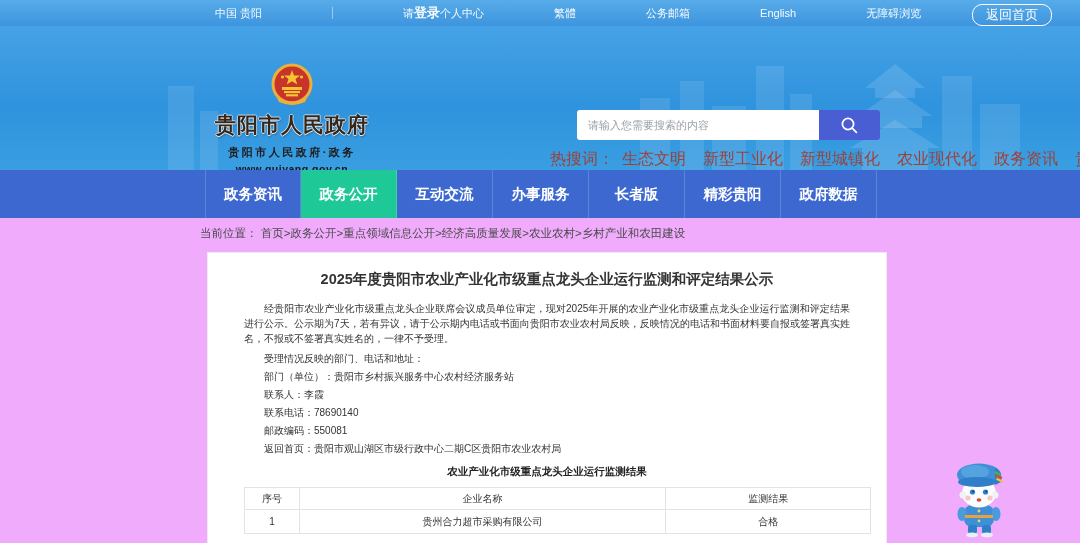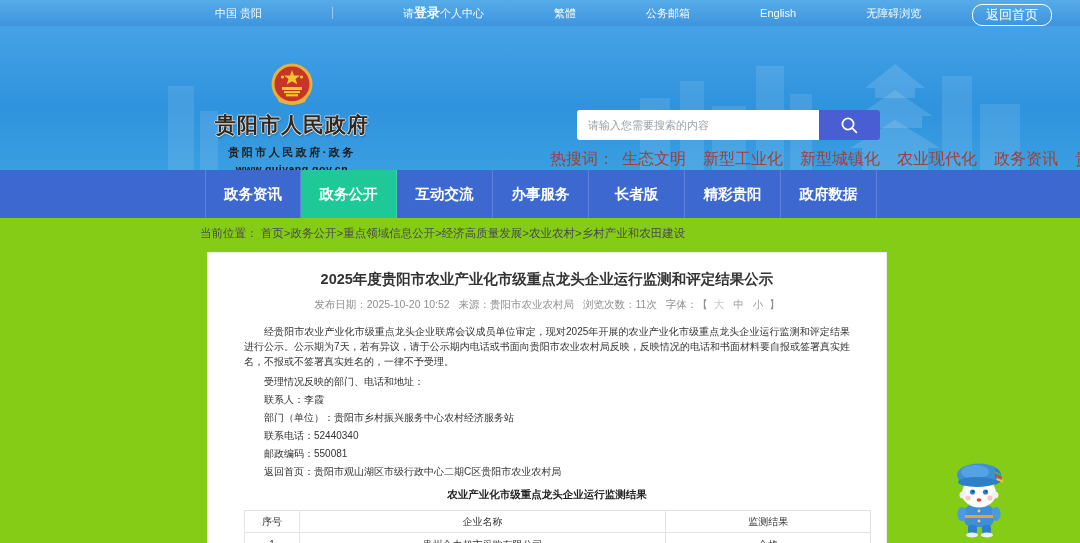--- a/index.html
+++ b/index.html
@@ -69,21 +69,21 @@
   
   .nav { height:48px; background:#3c68d0; display:flex; padding-left:205px; }
   .nav-tab {
     width:96px; height:48px; line-height:48px; text-align:center;
     color:#fff; font-size:14.5px; font-weight:bold; cursor:pointer;
     border-right:1px solid rgba(255,255,255,.18); white-space:nowrap;
   }
   .nav-tab:first-child { border-left:1px solid rgba(255,255,255,.18); }
   .nav-tab.active { background:#1ec997; }
   
-  .content { position:relative; height:325px; background:#84cc16; }
+  .content { position:relative; height:325px; background:#f0abfc; }
   .breadcrumb { padding:8px 0 0 200px; font-size:11.5px; color:#4a4a4a; }
   .breadcrumb .bc-seg { cursor:pointer; }
   .card {
     position:absolute; left:207px; top:34px; width:680px; height:420px;
     background:#fff; border:1px solid #ececec;
     padding:17px 36px 0;
   }
   .article-title { text-align:center; font-size:14.5px; font-weight:bold; color:#333; }
   .meta { text-align:center; font-size:10.5px; color:#8f8f8f; margin-top:9px; white-space:nowrap; }
   .meta span { margin:0 3px; }
@@ -190,35 +190,27 @@
 </div>
 
 <div class="content">
   <div class="breadcrumb">
     <span>当前位置：</span>
     <span class="bc-seg">首页</span><span>&gt;</span><span class="bc-seg">政务公开</span><span>&gt;</span><span class="bc-seg">重点领域信息公开</span><span>&gt;</span><span class="bc-seg">经济高质量发展</span><span>&gt;</span><span class="bc-seg">农业农村</span><span>&gt;</span><span class="bc-seg">乡村产业和农田建设</span>
   </div>
 
   <div class="card">
     <div class="article-title">2025年度贵阳市农业产业化市级重点龙头企业运行监测和评定结果公示</div>
-    <div class="meta">
-      <span>发布日期：2025-10-20 10:52</span>
-      <span>来源：贵阳市农业农村局</span>
-      <span>浏览次数：11次</span>
-      <span>字体：【</span><span class="fs fs-large">大</span>
-      <span class="fs fs-mid">中</span>
-      <span class="fs fs-small">小</span><span>】</span>
-    </div>
 
     <div class="article-body">
       <p class="para">经贵阳市农业产业化市级重点龙头企业联席会议成员单位审定，现对2025年开展的农业产业化市级重点龙头企业运行监测和评定结果进行公示。公示期为7天，若有异议，请于公示期内电话或书面向贵阳市农业农村局反映，反映情况的电话和书面材料要自报或签署真实姓名，不报或不签署真实姓名的，一律不予受理。</p>
       <p class="cline">受理情况反映的部门、电话和地址：</p>
+      <p class="cline">部门（单位）：贵阳市乡村振兴服务中心农村经济服务站</p>
       <p class="cline">联系人：李霞</p>
-      <p class="cline">部门（单位）：贵阳市乡村振兴服务中心农村经济服务站</p>
-      <p class="cline">联系电话：52440340</p>
+      <p class="cline">联系电话：78690140</p>
       <p class="cline">邮政编码：550081</p>
       <p class="cline">返回首页：贵阳市观山湖区市级行政中心二期C区贵阳市农业农村局</p>
 
       <div class="table-title">农业产业化市级重点龙头企业运行监测结果</div>
 
       <table class="result">
         <thead>
           <tr>
             <th class="col-no">序号</th>
             <th class="col-name">企业名称</th>

